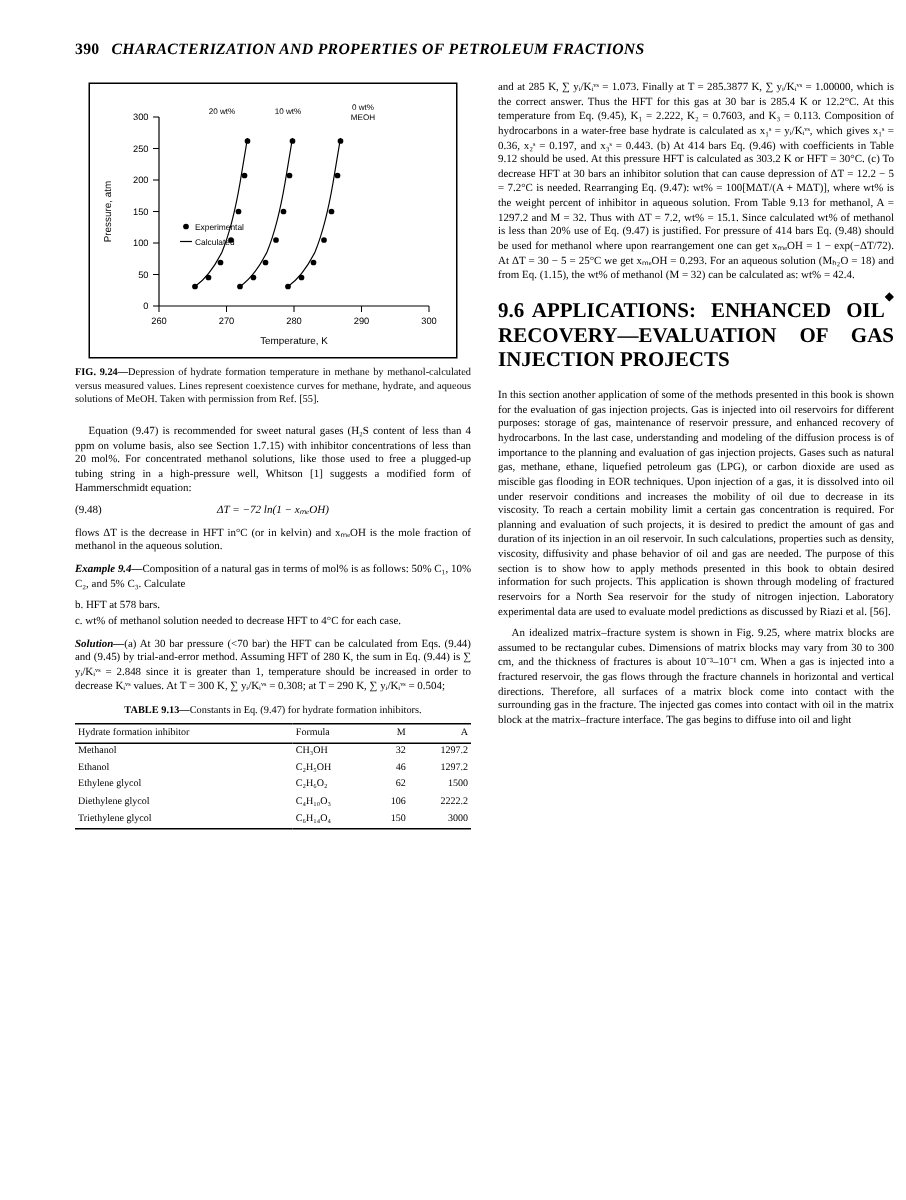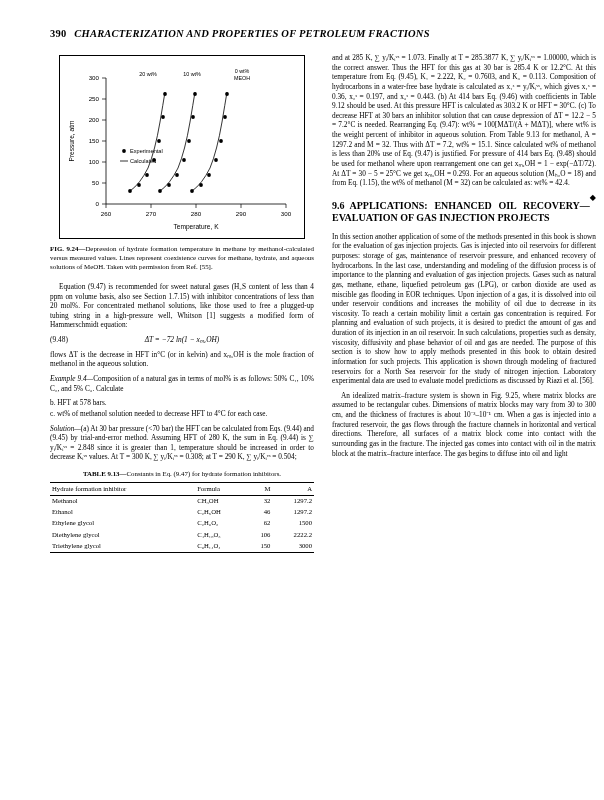--- a/index.html
+++ b/index.html
@@ -60,31 +60,31 @@
     font-size: 7.4px;
     position: relative;
   }
   .eq-num {
     position: absolute;
     left: 0;
     font-style: normal;
   }
   .sec-head {
     font-weight: bold;
-    font-size: 10px;
+    font-size: 14px;
     line-height: 1.2;
     margin: 12px 0 8px 0;
     text-transform: uppercase;
   }
   .sec-head .num {
     margin-right: 5px;
   }
   .example-head {
     font-style: italic;
-    font-weight: normal;
+    font-weight: bold;
     display: inline;
   }
   .list-tight {
     margin: 3px 0 5px 0;
     padding: 0;
     list-style: none;
   }
   .list-tight li {
     margin: 0 0 1px 0;
     padding-left: 9px;

